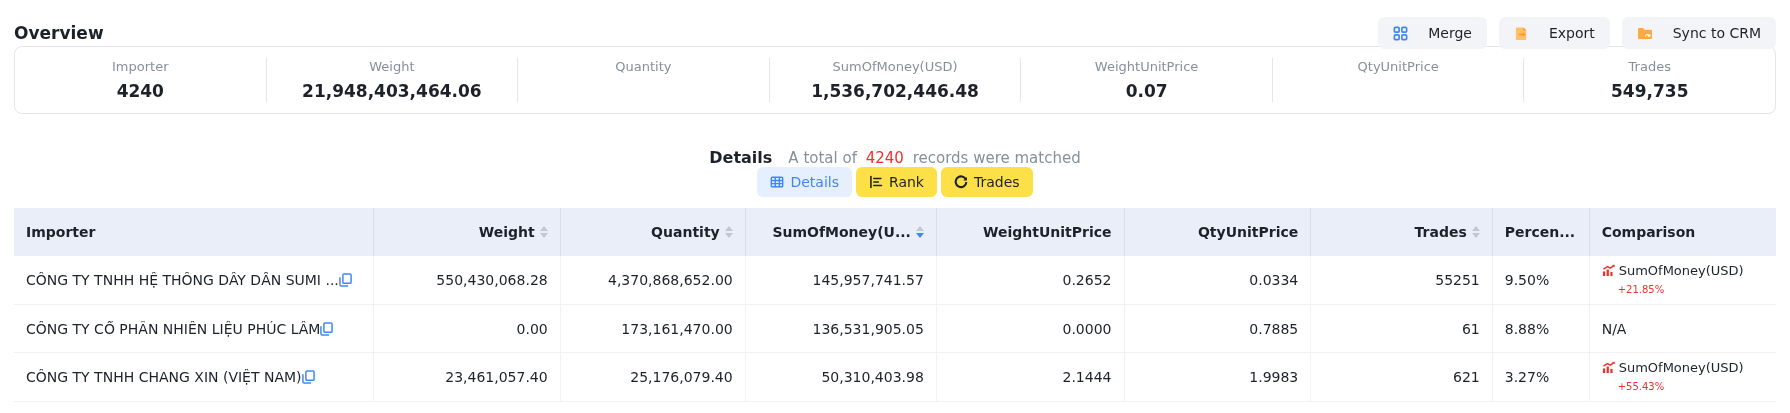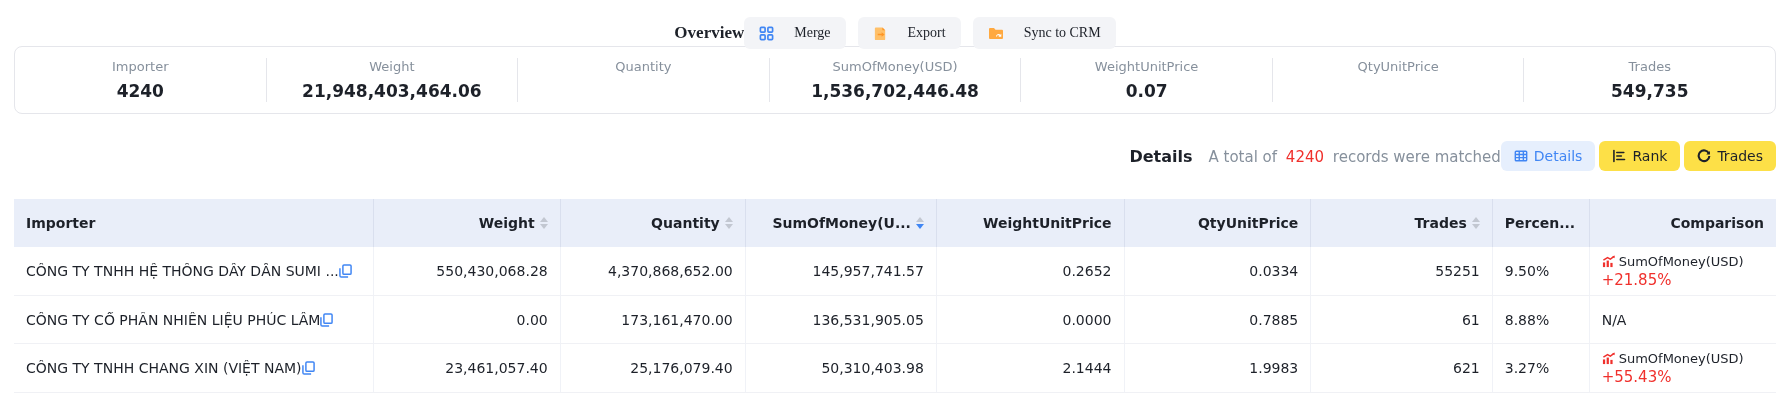--- a/index.html
+++ b/index.html
@@ -1,72 +1,72 @@
 <!DOCTYPE html>
 <html><head>
 <meta charset="utf-8">
 <style>
   * { box-sizing: border-box; margin: 0; padding: 0; }
   html, body { width: 1790px; height: 413px; overflow: hidden; background: #fff; }
   body { font-family: "DejaVu Sans", "Liberation Sans", sans-serif; color: #1d2129; }
   .page { padding: 0 14px; }
 
   
-  .topbar { display: flex; justify-content: center; align-items: center; padding-top: 23px; height: 43px; font-family: Liberation Serif, serif; }
+  .topbar { display: flex; justify-content: space-between; align-items: center; padding-top: 23px; height: 43px; }
   .page-title { font-size: 17px; font-weight: 700; }
   .topbar-actions { display: flex; gap: 12px; }
   .btn { display: inline-flex; align-items: center; gap: 20px; height: 32px; padding: 0 15px;
          background: #f3f4f7; border: none; border-radius: 6px; font-size: 14px; color: #1d2129;
          font-family: inherit; cursor: pointer; white-space: nowrap; }
 
   
   .stats-card { margin-top: 3px; border: 1px solid #e5e6eb; border-radius: 8px; display: flex; padding: 11px 0; height: 68px; }
   .stat { flex: 1; text-align: center; border-left: 1px solid #e5e6eb; }
   .stat:first-child { border-left: none; }
   .stat-label { font-size: 13px; color: #86909c; line-height: 18px; }
   .stat-value { font-size: 17px; font-weight: 700; color: #1d2129; margin-top: 5px; }
 
   
-  .details-bar { margin-top: 25px; display: flex; justify-content: flex-end; align-items: center; height: 34px; }
+  .details-bar { margin-top: 34px; display: flex; justify-content: flex-start; align-items: center; height: 34px; flex-direction: column; }
   .details-left { display: flex; align-items: baseline; gap: 16px; }
   .section-title { font-size: 16px; font-weight: 700; }
   .match-summary { font-size: 15px; color: #86909c; }
   .match-count { color: #f0302c; padding: 0 4px; }
   .view-switch { display: flex; gap: 4px; }
   .seg-btn { display: inline-flex; align-items: center; gap: 6px; height: 30px; padding: 0 13px;
              background: #fde047; border: none; border-radius: 6px; font-size: 14px; color: #1d2129;
              font-family: inherit; cursor: pointer; }
   .seg-btn.active { background: #e6effd; color: #4086f4; }
 
   
   .data-table { margin-top: 26px; width: 100%; border-collapse: collapse; table-layout: fixed; }
   .data-table th { background: #e9eef9; height: 48px; font-size: 14px; font-weight: 700; color: #1d2129;
                    padding: 0 12px; border-right: 1px solid #d9dfee; white-space: nowrap; overflow: hidden; }
-  .data-table th:last-child { border-right: none; text-align: right; }
+  .data-table th:last-child { border-right: none; }
   .data-table td { height: 48px; font-size: 14px; color: #1d2129; padding: 0 12px;
                    border-right: 1px solid #f0f2f7; border-bottom: 1px solid #f0f1f5;
                    white-space: nowrap; overflow: hidden; background: #fff; }
   .data-table td:last-child { border-right: none; }
   .al { text-align: left; } .ar { text-align: right; }
   .th-inner { display: inline-flex; align-items: center; gap: 5px; }
 
   .sorter { display: inline-flex; flex-direction: column; gap: 2px; cursor: pointer; }
   .caret-up { width: 0; height: 0; border-left: 4px solid transparent; border-right: 4px solid transparent;
               border-bottom: 5px solid #c2c7d1; }
   .caret-down { width: 0; height: 0; border-left: 4px solid transparent; border-right: 4px solid transparent;
                 border-top: 5px solid #c2c7d1; }
   .caret-down.active { border-top-color: #4086f4; }
 
   .importer-cell { display: flex; align-items: center; }
   .importer-name { overflow: hidden; text-overflow: ellipsis; white-space: nowrap; }
   .copy-btn { flex: 0 0 auto; display: inline-flex; cursor: pointer; background: none; border: none; padding: 0; }
 
   .cmp-cell { line-height: 19px; padding: 5px 12px !important; }
   .cmp-metric { display: flex; align-items: center; gap: 4px; font-size: 13px; color: #1d2129; }
-  .cmp-change { font-size: 15px; color: #f0302c; }
+  .cmp-change { font-size: 10px; color: #f0302c; margin-left: 16px; }
   .icon { display: inline-flex; flex: 0 0 auto; }
 </style>
 </head>
 <body>
 
 <div class="page">
 
   <div class="topbar">
     <div class="page-title">Overview</div>
     <div class="topbar-actions">

